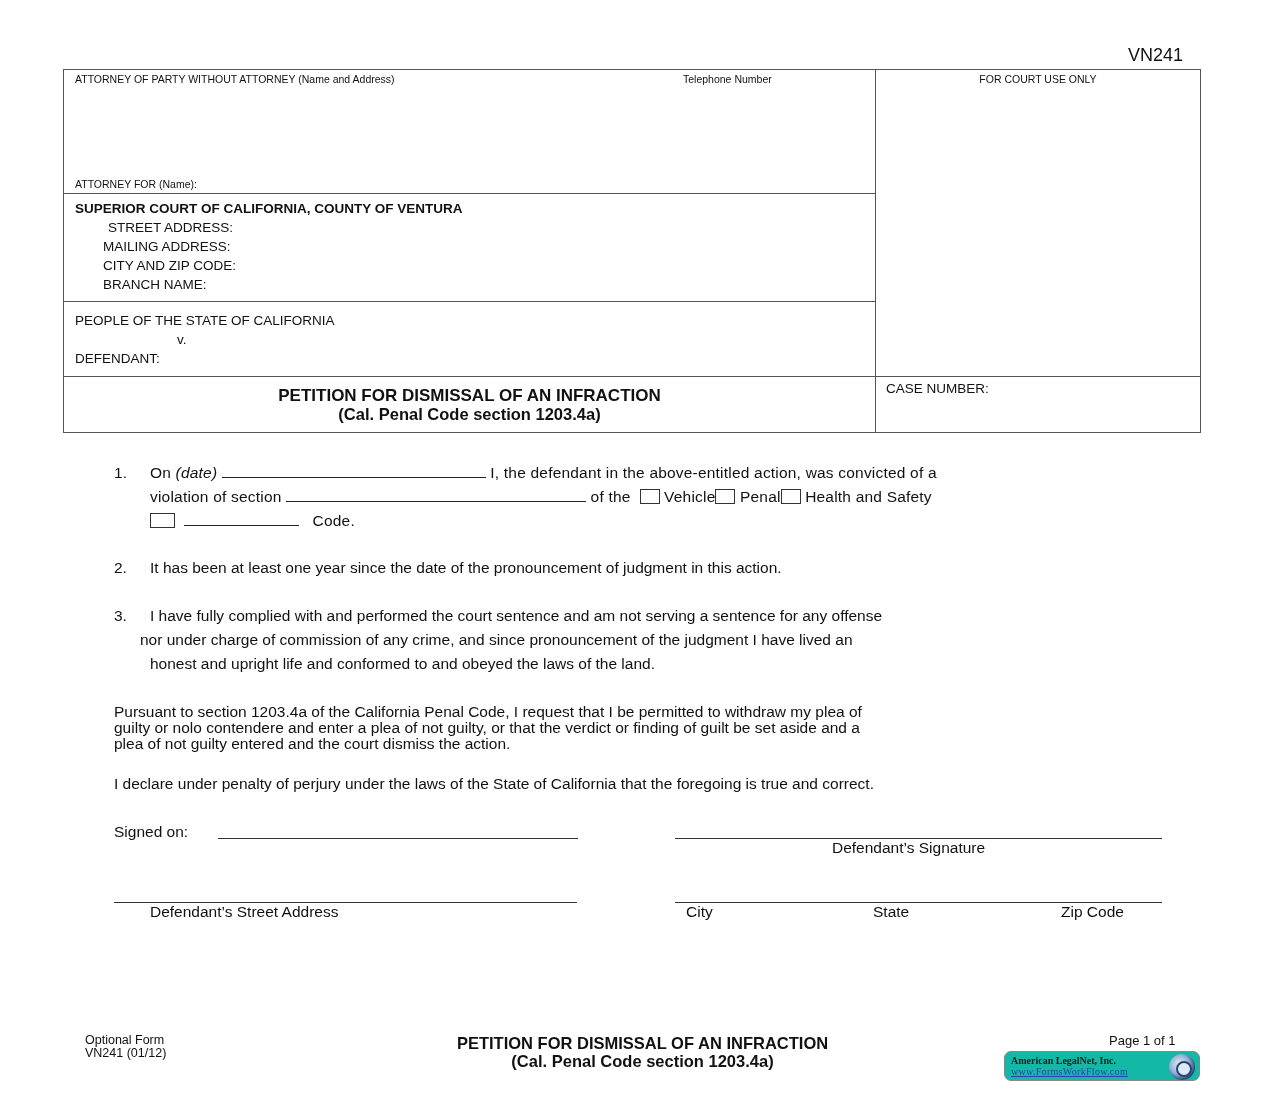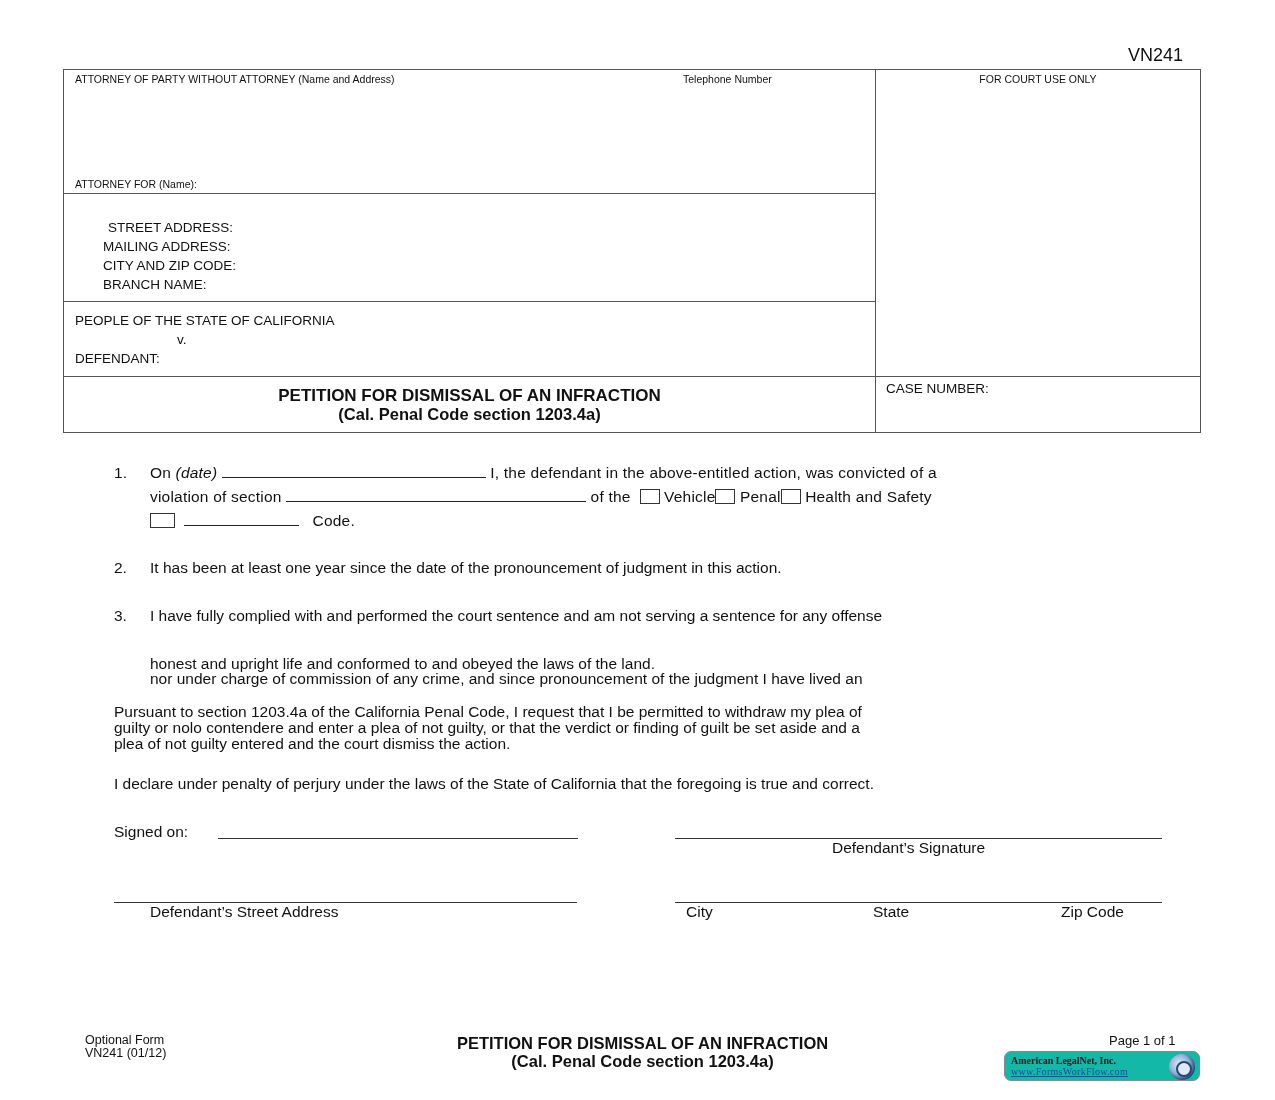--- a/index.html
+++ b/index.html
@@ -46,20 +46,21 @@
   <div class="hline" style="left:0; width:811px; top:123px;"></div>
   <div class="hline" style="left:0; width:811px; top:231px;"></div>
   <div class="hline" style="left:0; right:0; top:306px;"></div>
 
   <div class="abs small" style="left:11px; top:3px;">ATTORNEY OF PARTY WITHOUT ATTORNEY (Name and Address)</div>
   <div class="abs small" style="left:619px; top:3px;">Telephone Number</div>
   <div class="abs small" style="left:11px; top:108px;">ATTORNEY FOR (Name):</div>
 
   <div class="abs small" style="left:811px; width:326px; top:3px; text-align:center;">FOR COURT USE ONLY</div>
 
+  <div class="abs mid bold" style="left:11px; top:131px;">SUPERIOR COURT OF CALIFORNIA, COUNTY OF VENTURA</div>
   <div class="abs mid" style="left:44px; top:150px;">STREET ADDRESS:</div>
   <div class="abs mid" style="left:39px; top:169px;">MAILING ADDRESS:</div>
   <div class="abs mid" style="left:39px; top:188px;">CITY AND ZIP CODE:</div>
   <div class="abs mid" style="left:39px; top:207px;">BRANCH NAME:</div>
 
   <div class="abs mid" style="left:11px; top:243px;">PEOPLE OF THE STATE OF CALIFORNIA</div>
   <div class="abs mid" style="left:113px; top:262px;">v.</div>
   <div class="abs mid" style="left:11px; top:281px;">DEFENDANT:</div>
 
   <div class="abs title1" style="left:0; width:811px; top:316px; text-align:center;">PETITION FOR DISMISSAL OF AN INFRACTION</div>
@@ -86,21 +87,21 @@
   <span class="cb" style="width:25px;"></span>
   &nbsp;<span class="blank" style="width:115px;"></span>
   &nbsp;&nbsp;<span>Code.</span>
 </div>
 
 <div class="abs cond" style="left:114px; top:559px;">2.</div>
 <div class="abs cond" style="left:150px; top:559px; white-space:nowrap;">It has been at least one year since the date of the pronouncement of judgment in this action.</div>
 
 <div class="abs cond" style="left:114px; top:607px;">3.</div>
 <div class="abs cond" style="left:150px; top:607px; white-space:nowrap;">I have fully complied with and performed the court sentence and am not serving a sentence for any offense</div>
-<div class="abs cond" style="left:150px; top:631px; white-space:nowrap;margin-top:39px;">nor under charge of commission of any crime, and since pronouncement of the judgment I have lived an</div>
+<div class="abs cond" style="left:140px; top:631px; white-space:nowrap;">nor under charge of commission of any crime, and since pronouncement of the judgment I have lived an</div>
 <div class="abs cond" style="left:150px; top:655px; white-space:nowrap;">honest and upright life and conformed to and obeyed the laws of the land.</div>
 
 <div class="abs cond" style="left:114px; top:703px; white-space:nowrap;">Pursuant to section 1203.4a of the California Penal Code, I request that I be permitted to withdraw my plea of</div>
 <div class="abs cond" style="left:114px; top:719px; white-space:nowrap;">guilty or nolo contendere and enter a plea of not guilty, or that the verdict or finding of guilt be set aside and a</div>
 <div class="abs cond" style="left:114px; top:735px; white-space:nowrap;">plea of not guilty entered and the court dismiss the action.</div>
 
 <div class="abs cond" style="left:114px; top:775px; white-space:nowrap;">I declare under penalty of perjury under the laws of the State of California that the foregoing is true and correct.</div>
 
 <div class="abs cond" style="left:114px; top:823px;">Signed on:</div>
 <div class="sigline" style="left:218px; width:360px; top:838px;"></div>

